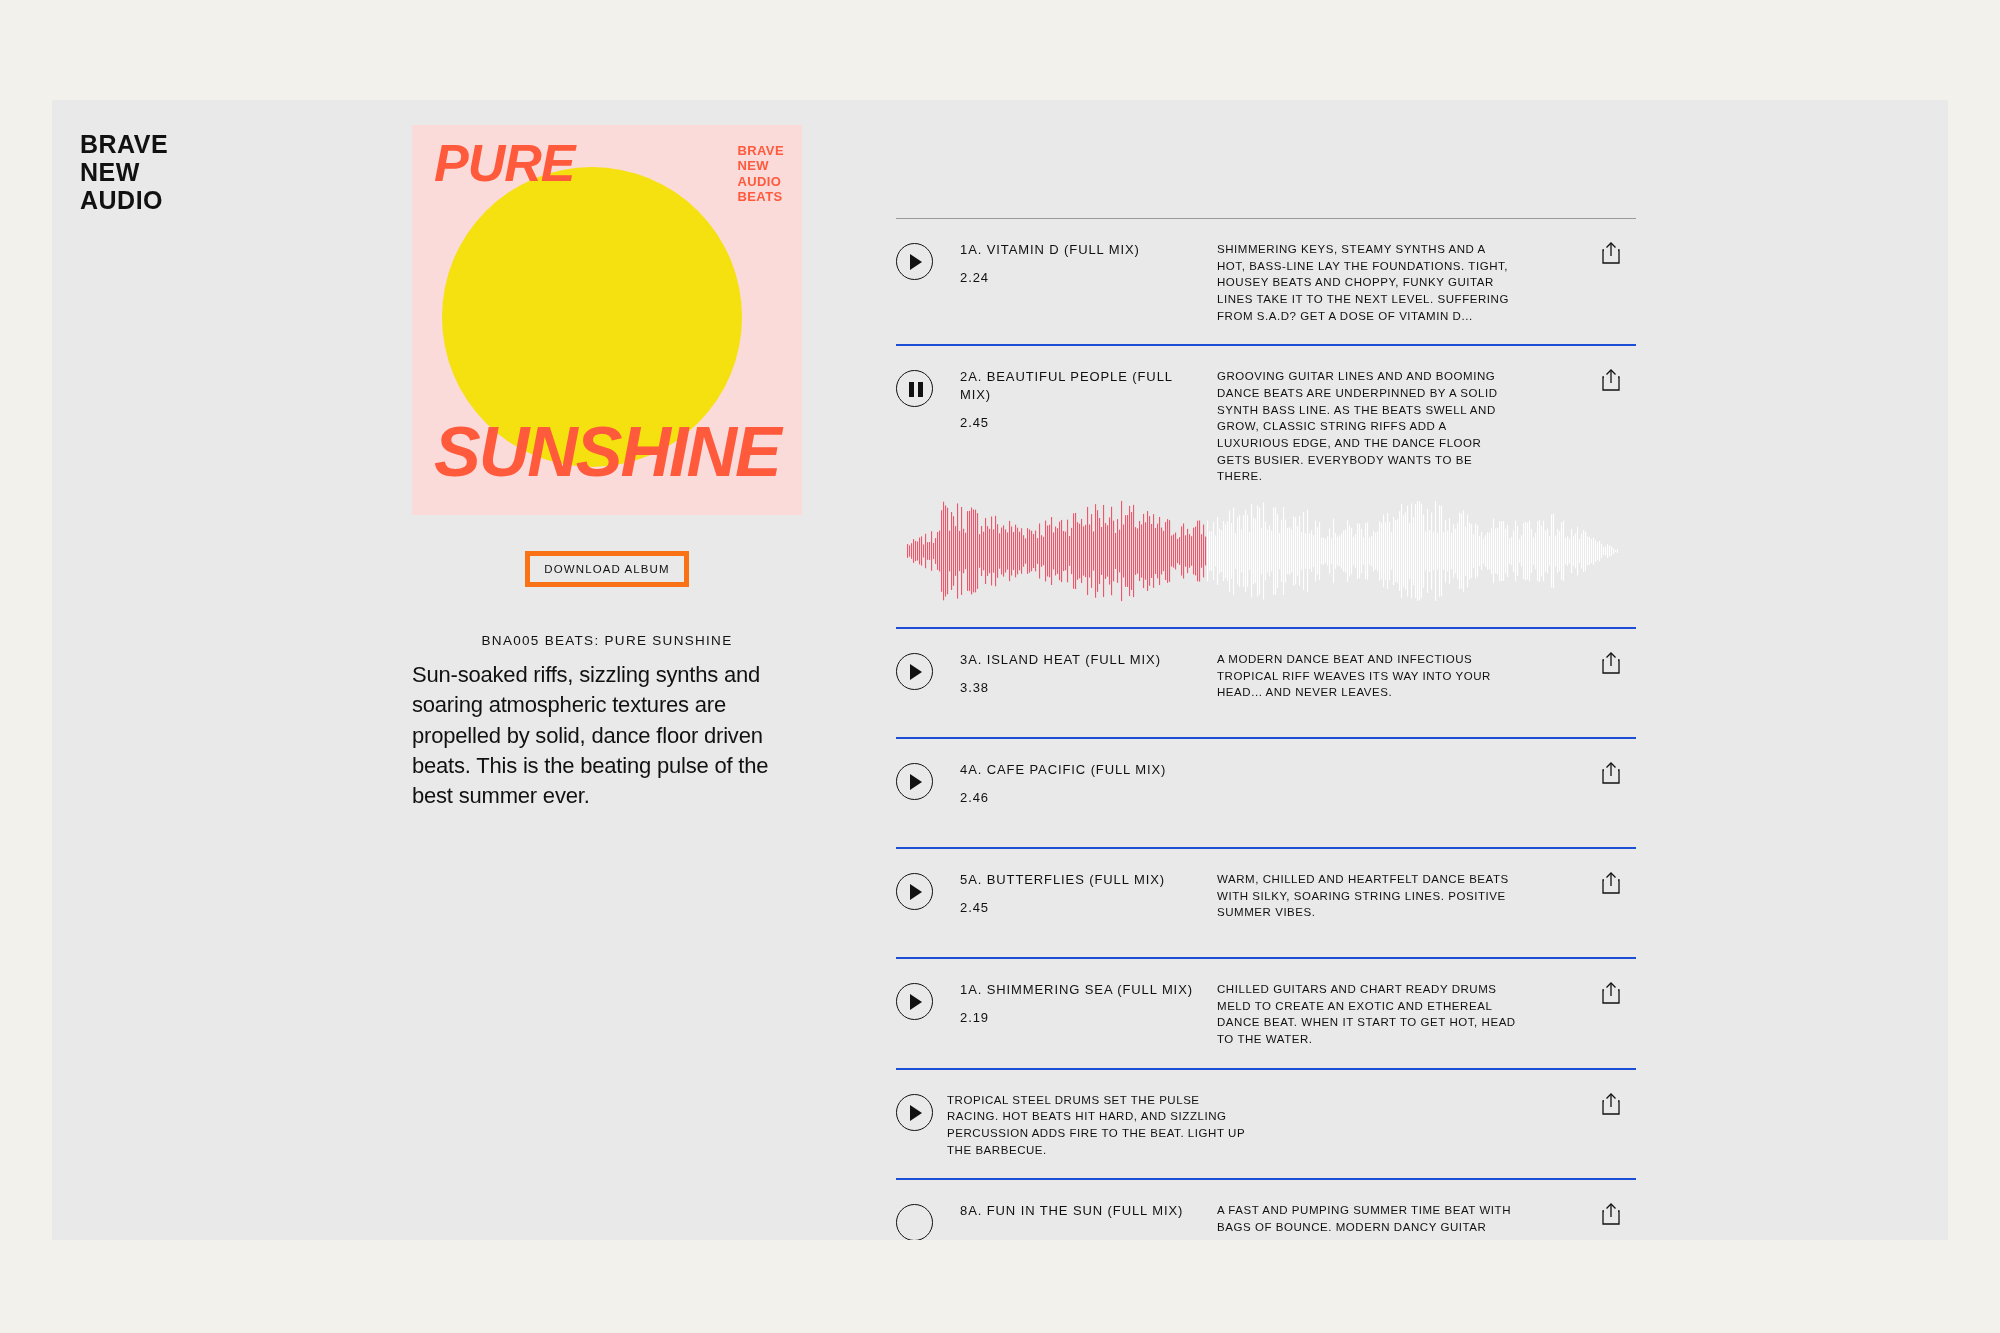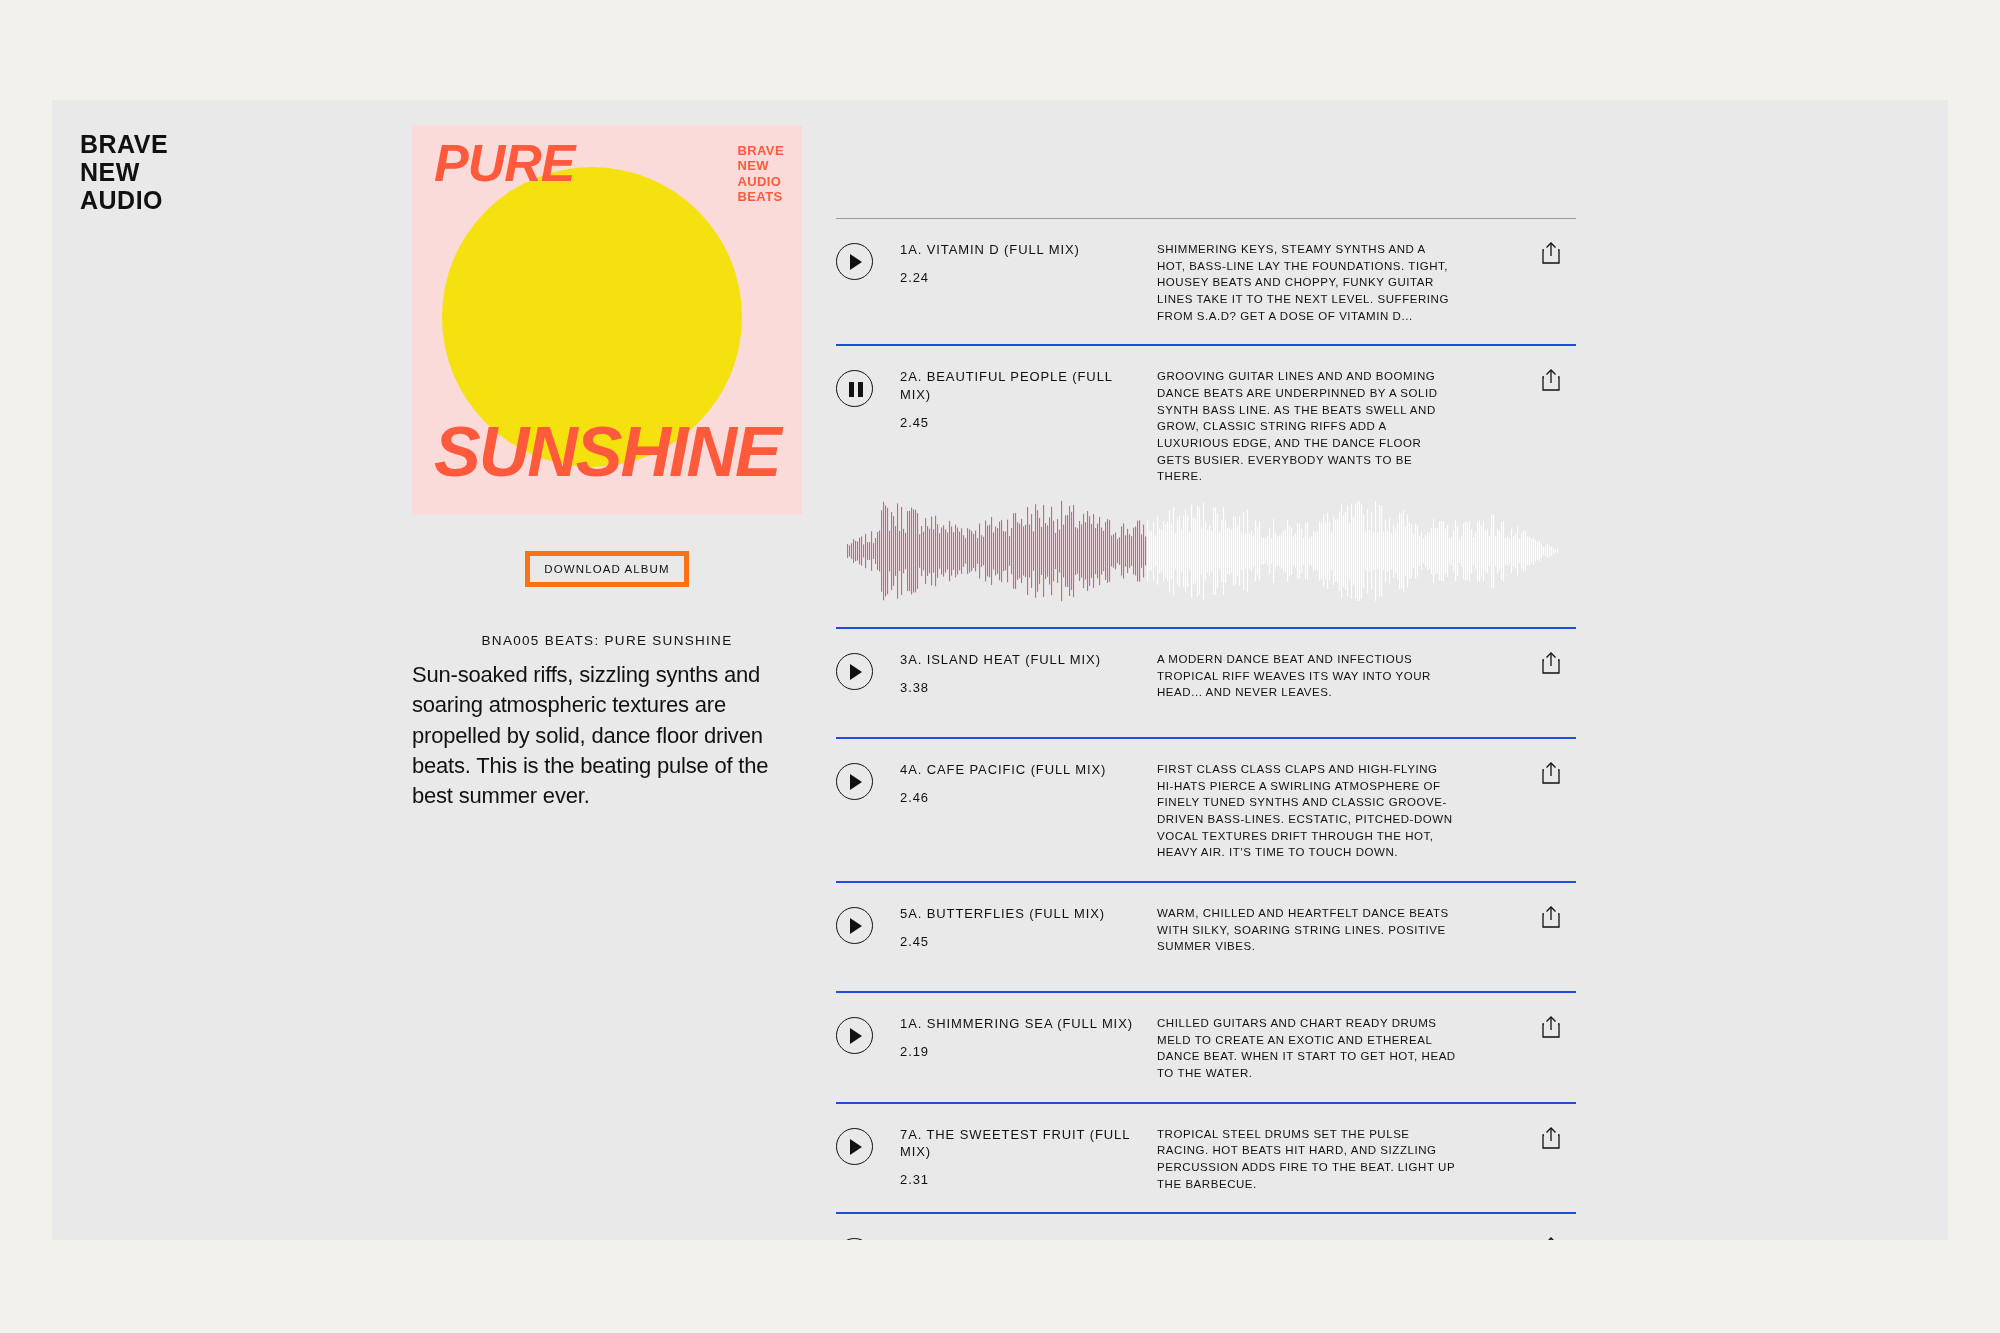--- a/index.html
+++ b/index.html
@@ -127,21 +127,21 @@
     font-family: "Liberation Sans", sans-serif;
     font-size: 22px;
     line-height: 1.38;
     color: #111;
     letter-spacing: -0.2px;
   }
 
   
   .tracklist {
     position: absolute;
-    left: 784px;
+    left: 844px;
     top: 118px;
     width: 740px;
   }
   .track {
     position: relative;
     border-top: 2px solid #1d4ed8;
     padding: 22px 0 20px 0;
     min-height: 66px;
   }
   .track:first-child { border-top: 1px solid #9a9a9a; }
@@ -701,21 +701,20 @@
 
       <div class="track">
         <div class="track-row">
           <button class="play-btn">
               <span class="tri"></span>
             </button>
           <div class="track-meta">
             <div class="track-title">4A. CAFE PACIFIC (FULL MIX)</div>
             <div class="track-time">2.46</div>
           </div>
-          <div class="track-desc">FIRST CLASS CLASS CLAPS AND HIGH-FLYING HI-HATS PIERCE A SWIRLING ATMOSPHERE OF FINELY TUNED SYNTHS AND CLASSIC GROOVE-DRIVEN BASS-LINES. ECSTATIC, PITCHED-DOWN VOCAL TEXTURES DRIFT THROUGH THE HOT, HEAVY AIR. IT'S TIME TO TOUCH DOWN.</div>
         </div>
         <button class="share-btn">
           <svg width="22" height="24" viewBox="0 0 22 24" fill="none" stroke="#111" stroke-width="1.3">
             <path d="M4 9 H3 V22 H19 V9 H18"></path>
               <path d="M11 2 V15"></path>
               <path d="M6.5 6.5 L11 2 L15.5 6.5"></path>
           </svg>
         </button>
       </div>
 
@@ -757,24 +756,20 @@
               <path d="M6.5 6.5 L11 2 L15.5 6.5"></path>
           </svg>
         </button>
       </div>
 
       <div class="track">
         <div class="track-row">
           <button class="play-btn">
               <span class="tri"></span>
             </button>
-          <div class="track-meta">
-            <div class="track-title">7A. THE SWEETEST FRUIT (FULL MIX)</div>
-            <div class="track-time">2.31</div>
-          </div>
           <div class="track-desc">TROPICAL STEEL DRUMS SET THE PULSE RACING. HOT BEATS HIT HARD, AND SIZZLING PERCUSSION ADDS FIRE TO THE BEAT. LIGHT UP THE BARBECUE.</div>
         </div>
         <button class="share-btn">
           <svg width="22" height="24" viewBox="0 0 22 24" fill="none" stroke="#111" stroke-width="1.3">
             <path d="M4 9 H3 V22 H19 V9 H18"></path>
               <path d="M11 2 V15"></path>
               <path d="M6.5 6.5 L11 2 L15.5 6.5"></path>
           </svg>
         </button>
       </div>

